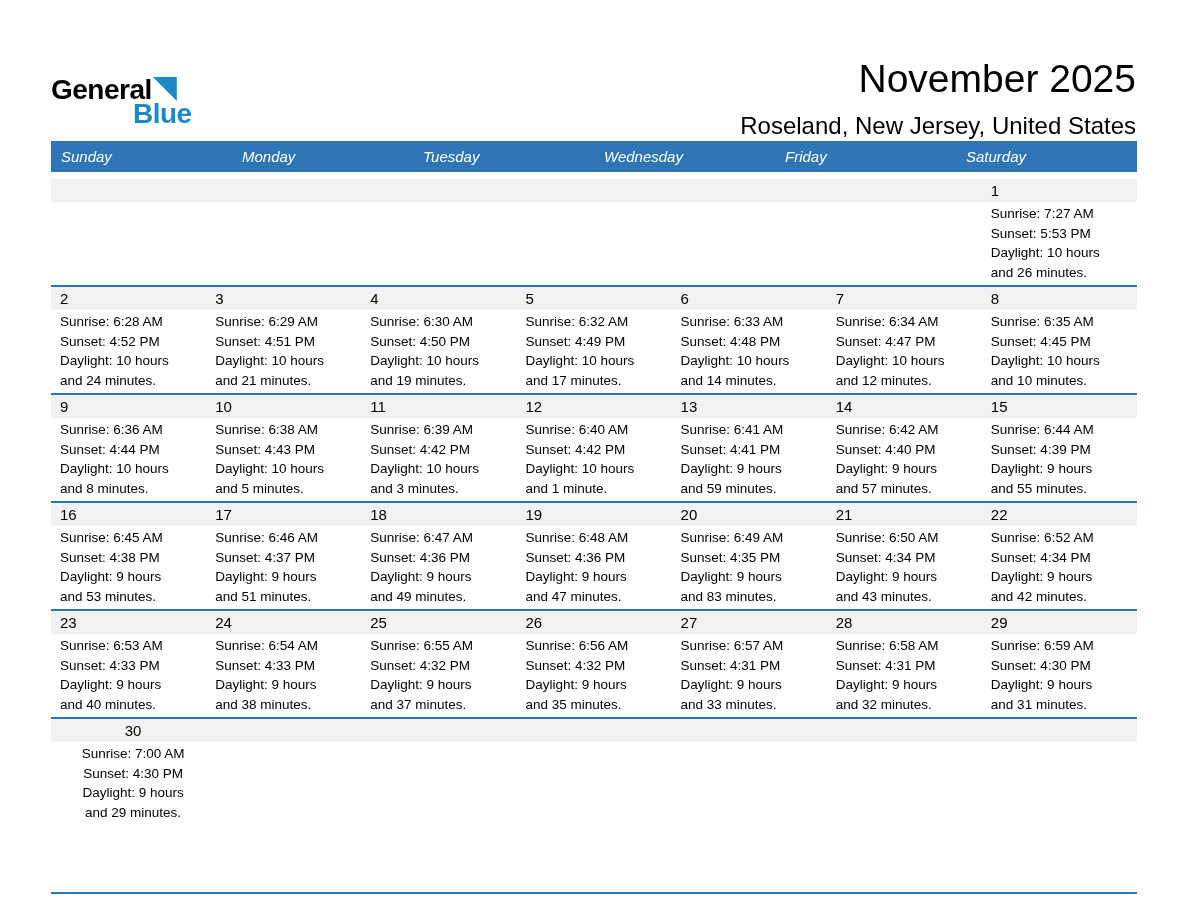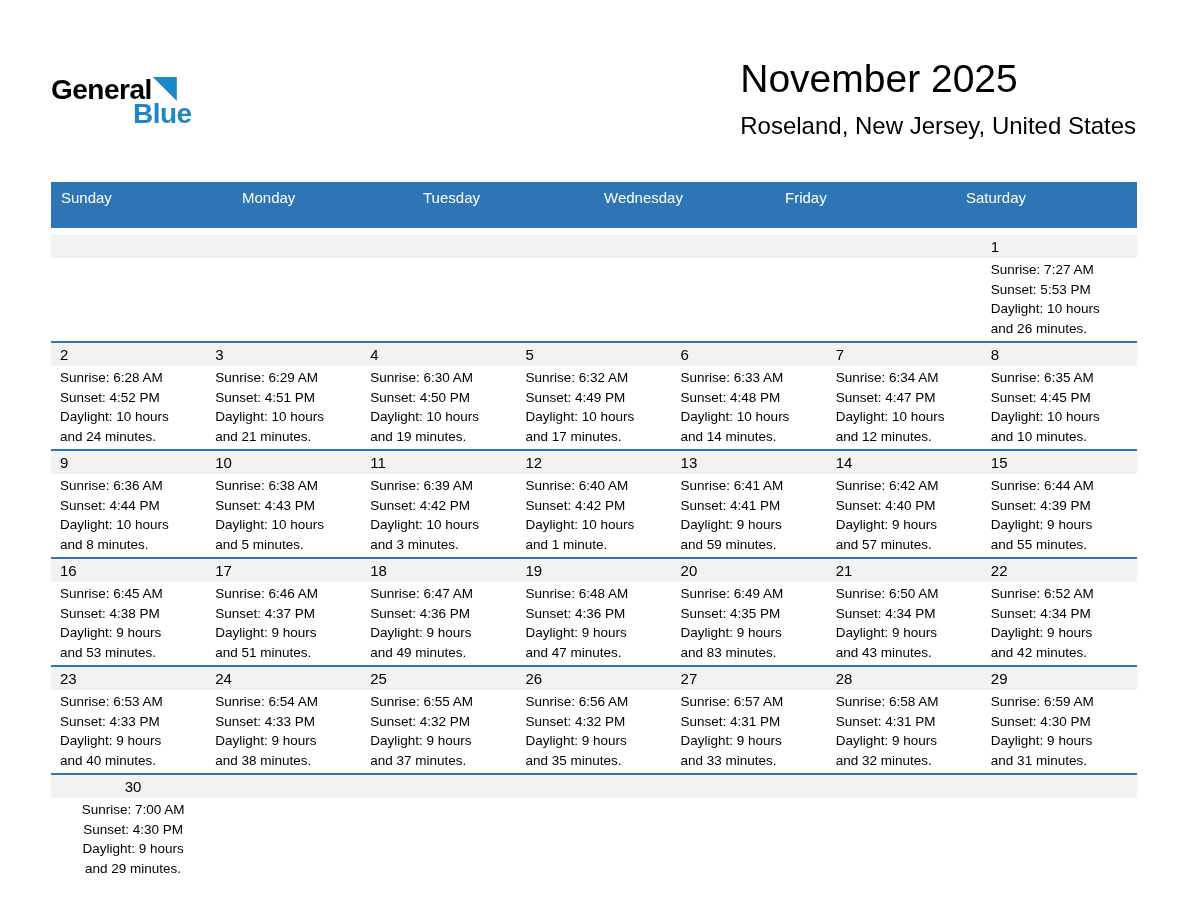--- a/index.html
+++ b/index.html
@@ -10,36 +10,36 @@
     --header_text: #FFFFFF;
   }
   * { box-sizing: border-box; }
   html, body {
     margin: 0; padding: 0;
     width: 1188px; height: 918px;
     background: #fff;
     font-family: "Liberation Sans", sans-serif;
     color: #000;
   }
-  .top { position: relative; height: 182px; text-decoration: underline; }
+  .top { position: relative; height: 141px; text-decoration: underline; }
   .logo { position: absolute; left: 51px; top: 76px; line-height: 1; }
   .logo-top { font-size: 28px; font-weight: bold; color: #000; letter-spacing: -0.5px; }
   .logo-tri {
     display: inline-block; width: 24px; height: 24px;
     background: var(--logo_blue);
     clip-path: polygon(0 0, 100% 0, 100% 100%);
     vertical-align: -2px; margin-left: 1px;
   }
   .logo-bottom { font-size: 28px; font-weight: bold; color: var(--logo_blue); margin: -4px 12px 0 82px; letter-spacing: -0.5px; }
-  .titles { position: absolute; right: 52px; top: 57px; }
+  .titles { position: absolute; right: 52px; top: 57px; text-align: right; }
   .month-title { font-size: 39px; font-weight: normal; margin: 0; }
   .location-subtitle { font-size: 24px; font-weight: normal; margin: 11px 0 0 0; }
 
   .calendar { margin: 0 51px; border-bottom: 2px solid var(--accent); }
-  .weekday-row { display: flex; background: var(--header_bg); color: var(--header_text); height: 46px; }
+  .weekday-row { display: flex; background: var(--header_bg); color: var(--header_text); height: 31px; font-style: italic; }
   .wd { flex: 1; font-size: 15px; line-height: 31px; padding-left: 10px; }
 
   .week { display: flex; border-top: 2px solid var(--accent); }
   .week.first { border-top: none; margin-top: 7px; }
   .week.last { min-height: 175px; text-align: center; }
   .cell { flex: 1; min-width: 0; }
   .daynum {
     height: 23px; line-height: 23px; font-size: 15px;
     padding-left: 9px; background: var(--band);
   }

